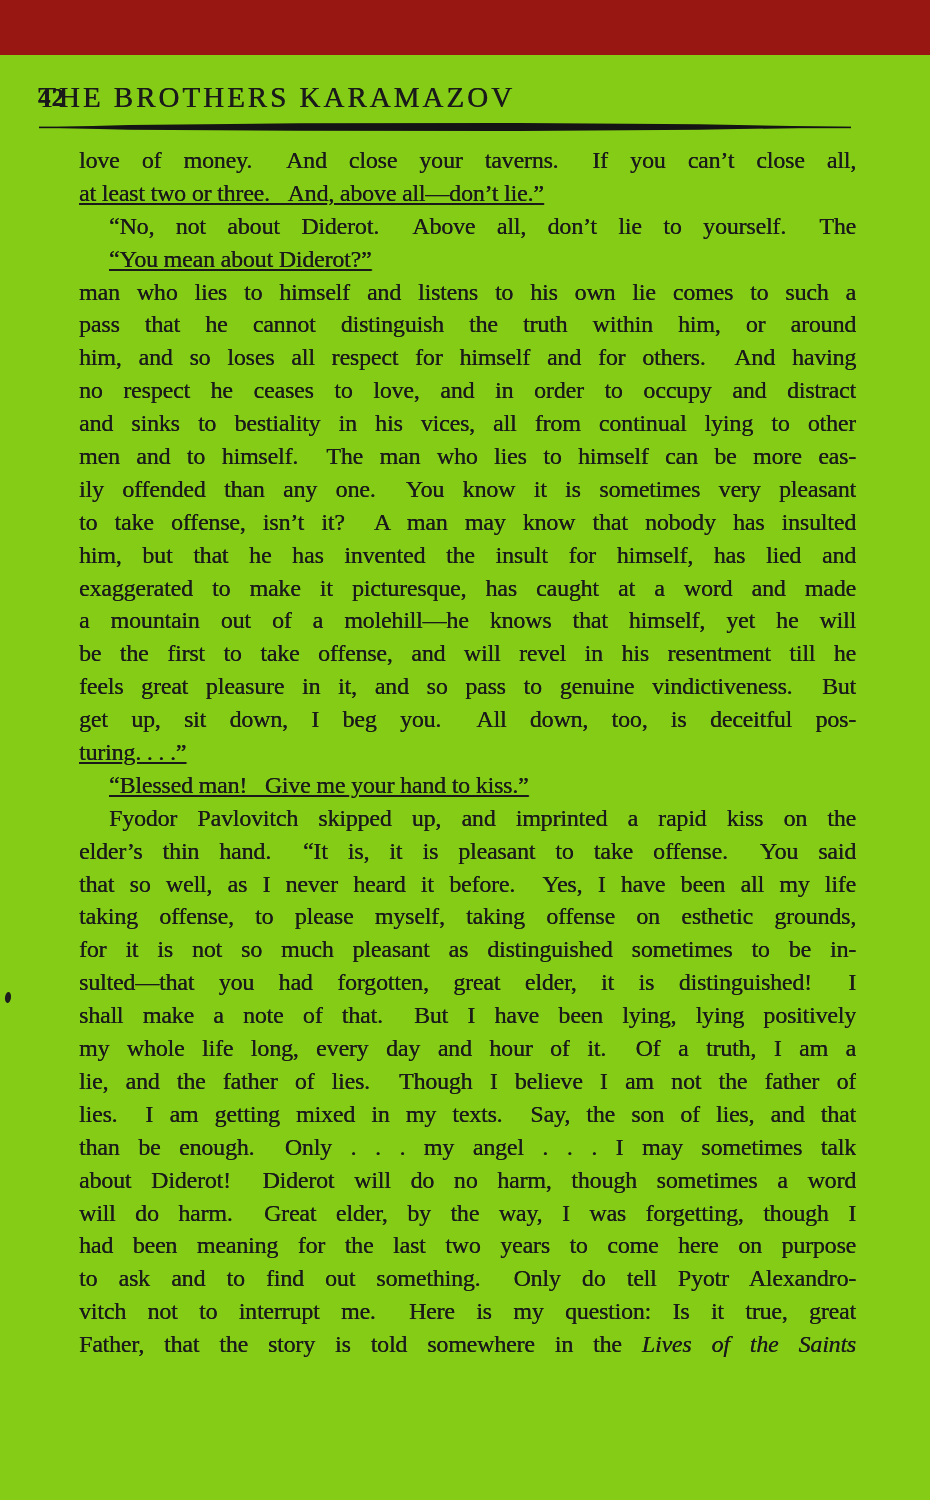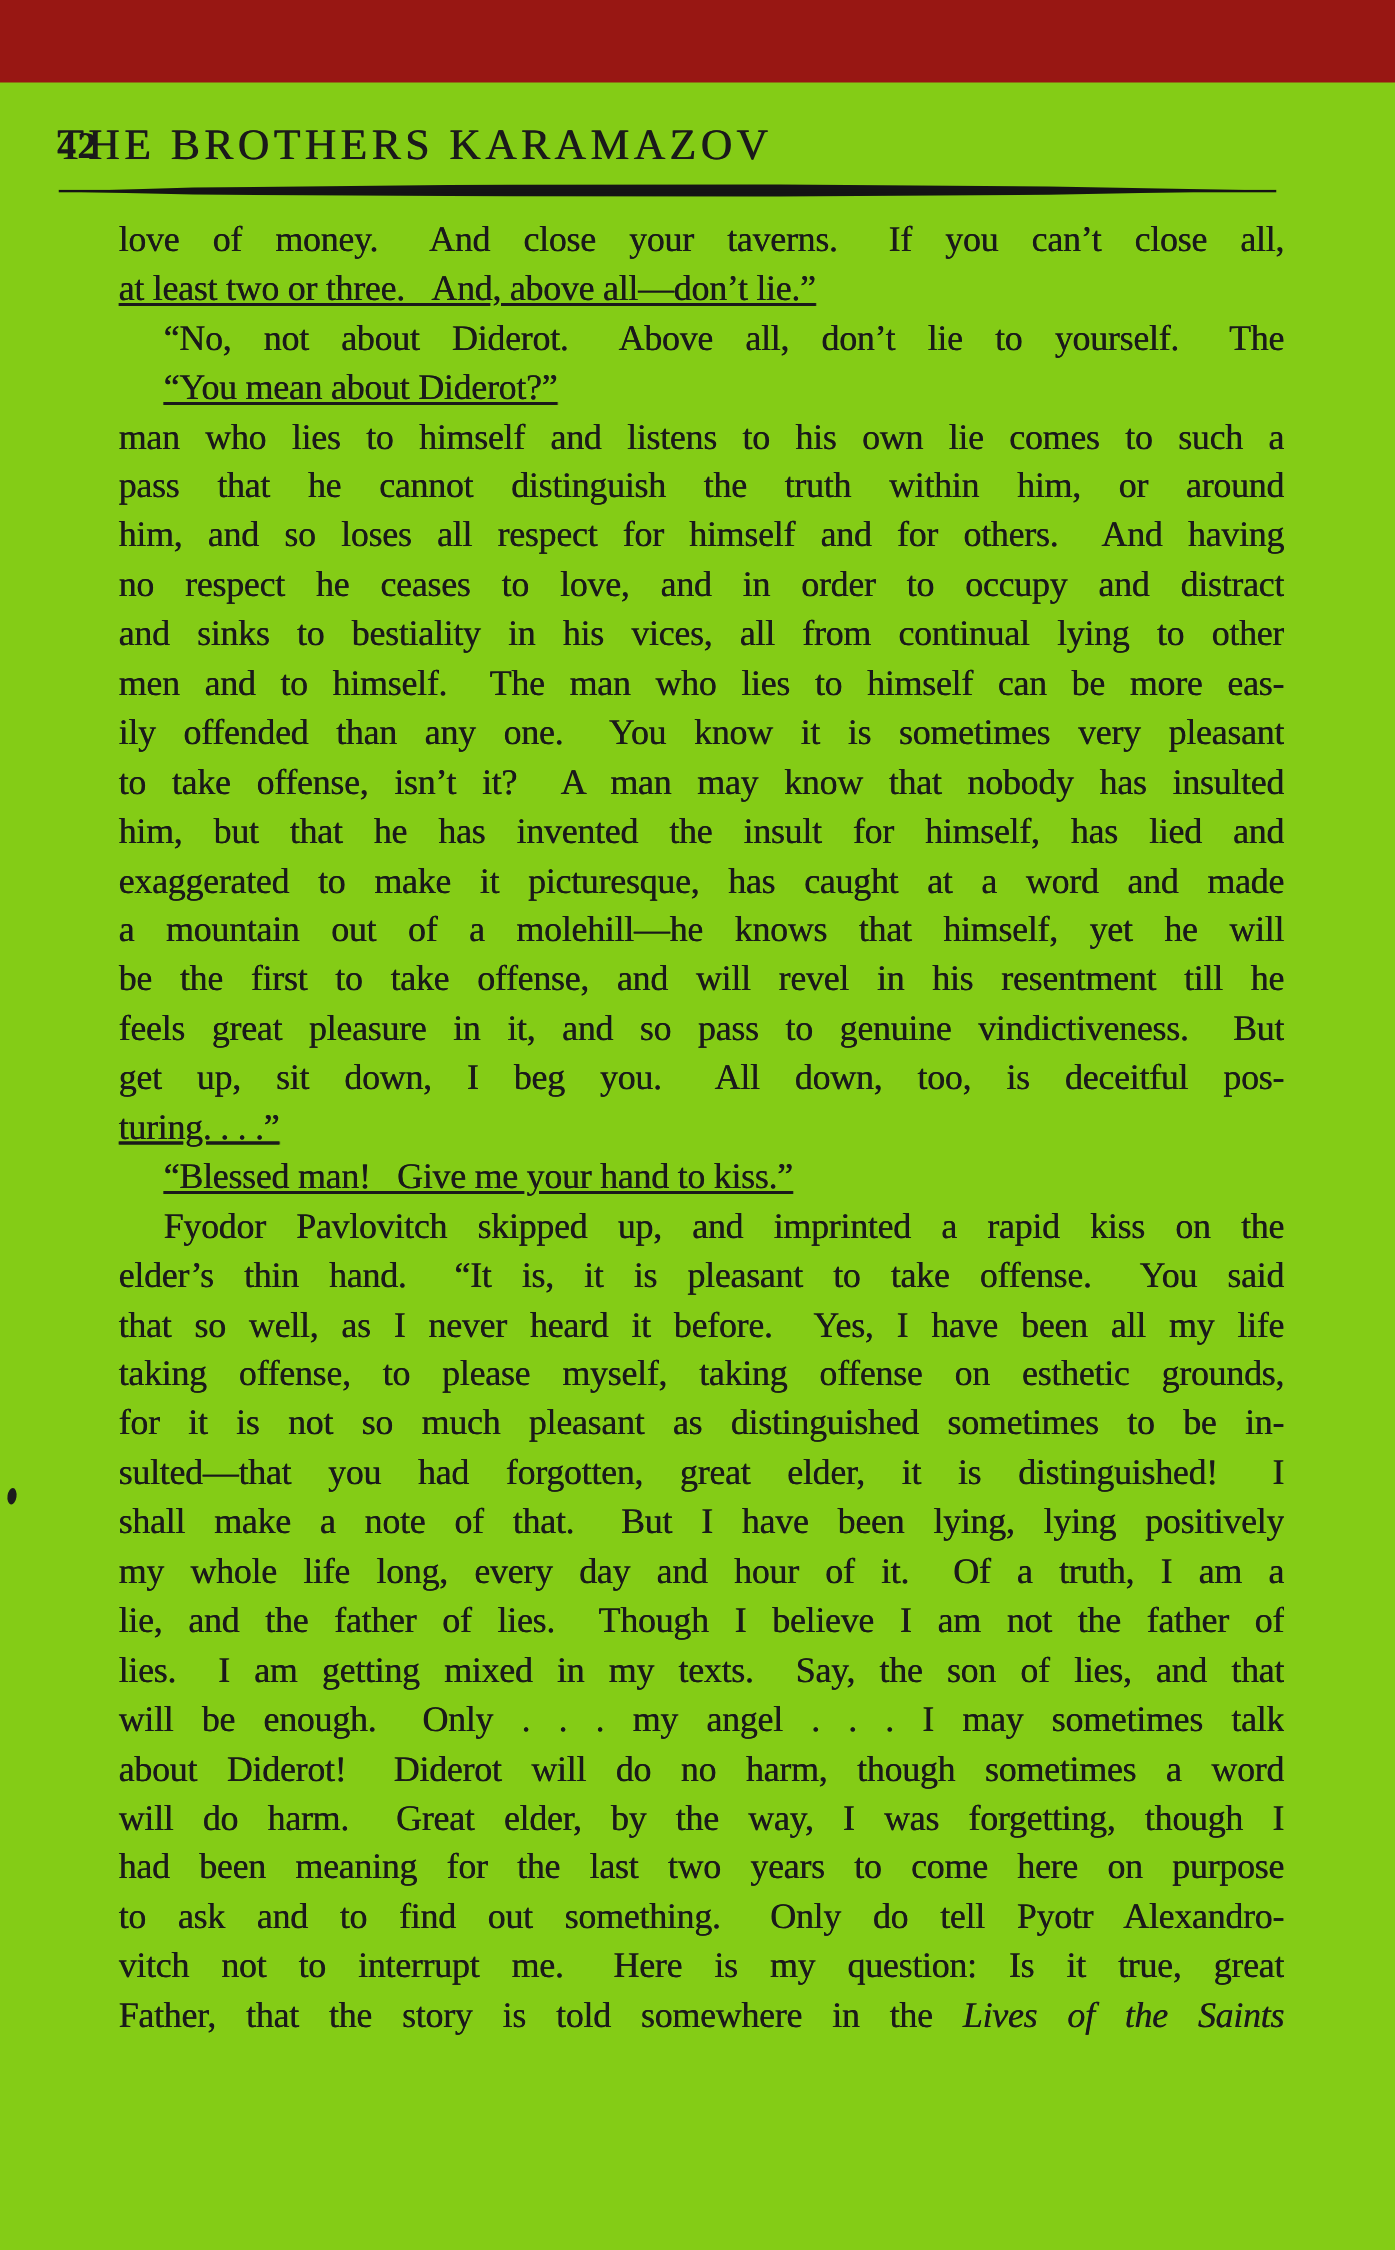--- a/index.html
+++ b/index.html
@@ -83,21 +83,21 @@
       <div class="line ind">Fyodor Pavlovitch skipped up, and imprinted a rapid kiss on the</div>
       <div class="line">elder’s thin hand.  “It is, it is pleasant to take offense.  You said</div>
       <div class="line">that so well, as I never heard it before.  Yes, I have been all my life</div>
       <div class="line">taking offense, to please myself, taking offense on esthetic grounds,</div>
       <div class="line">for it is not so much pleasant as distinguished sometimes to be in-</div>
       <div class="line">sulted—that you had forgotten, great elder, it is distinguished!  I</div>
       <div class="line">shall make a note of that.  But I have been lying, lying positively</div>
       <div class="line">my whole life long, every day and hour of it.  Of a truth, I am a</div>
       <div class="line">lie, and the father of lies.  Though I believe I am not the father of</div>
       <div class="line">lies.  I am getting mixed in my texts.  Say, the son of lies, and that</div>
-      <div class="line">will be enough.  Only . . . my angel . . . I may sometimes talk</div>
+      <div class="line">than be enough.  Only . . . my angel . . . I may sometimes talk</div>
       <div class="line">about Diderot!  Diderot will do no harm, though sometimes a word</div>
       <div class="line">will do harm.  Great elder, by the way, I was forgetting, though I</div>
       <div class="line">had been meaning for the last two years to come here on purpose</div>
       <div class="line">to ask and to find out something.  Only do tell Pyotr Alexandro-</div>
       <div class="line">vitch not to interrupt me.  Here is my question: Is it true, great</div>
       <div class="line">Father, that the story is told somewhere in the <span class="it">Lives of the Saints</span></div>
     </div>
 
   <div class="speck"></div>
 

